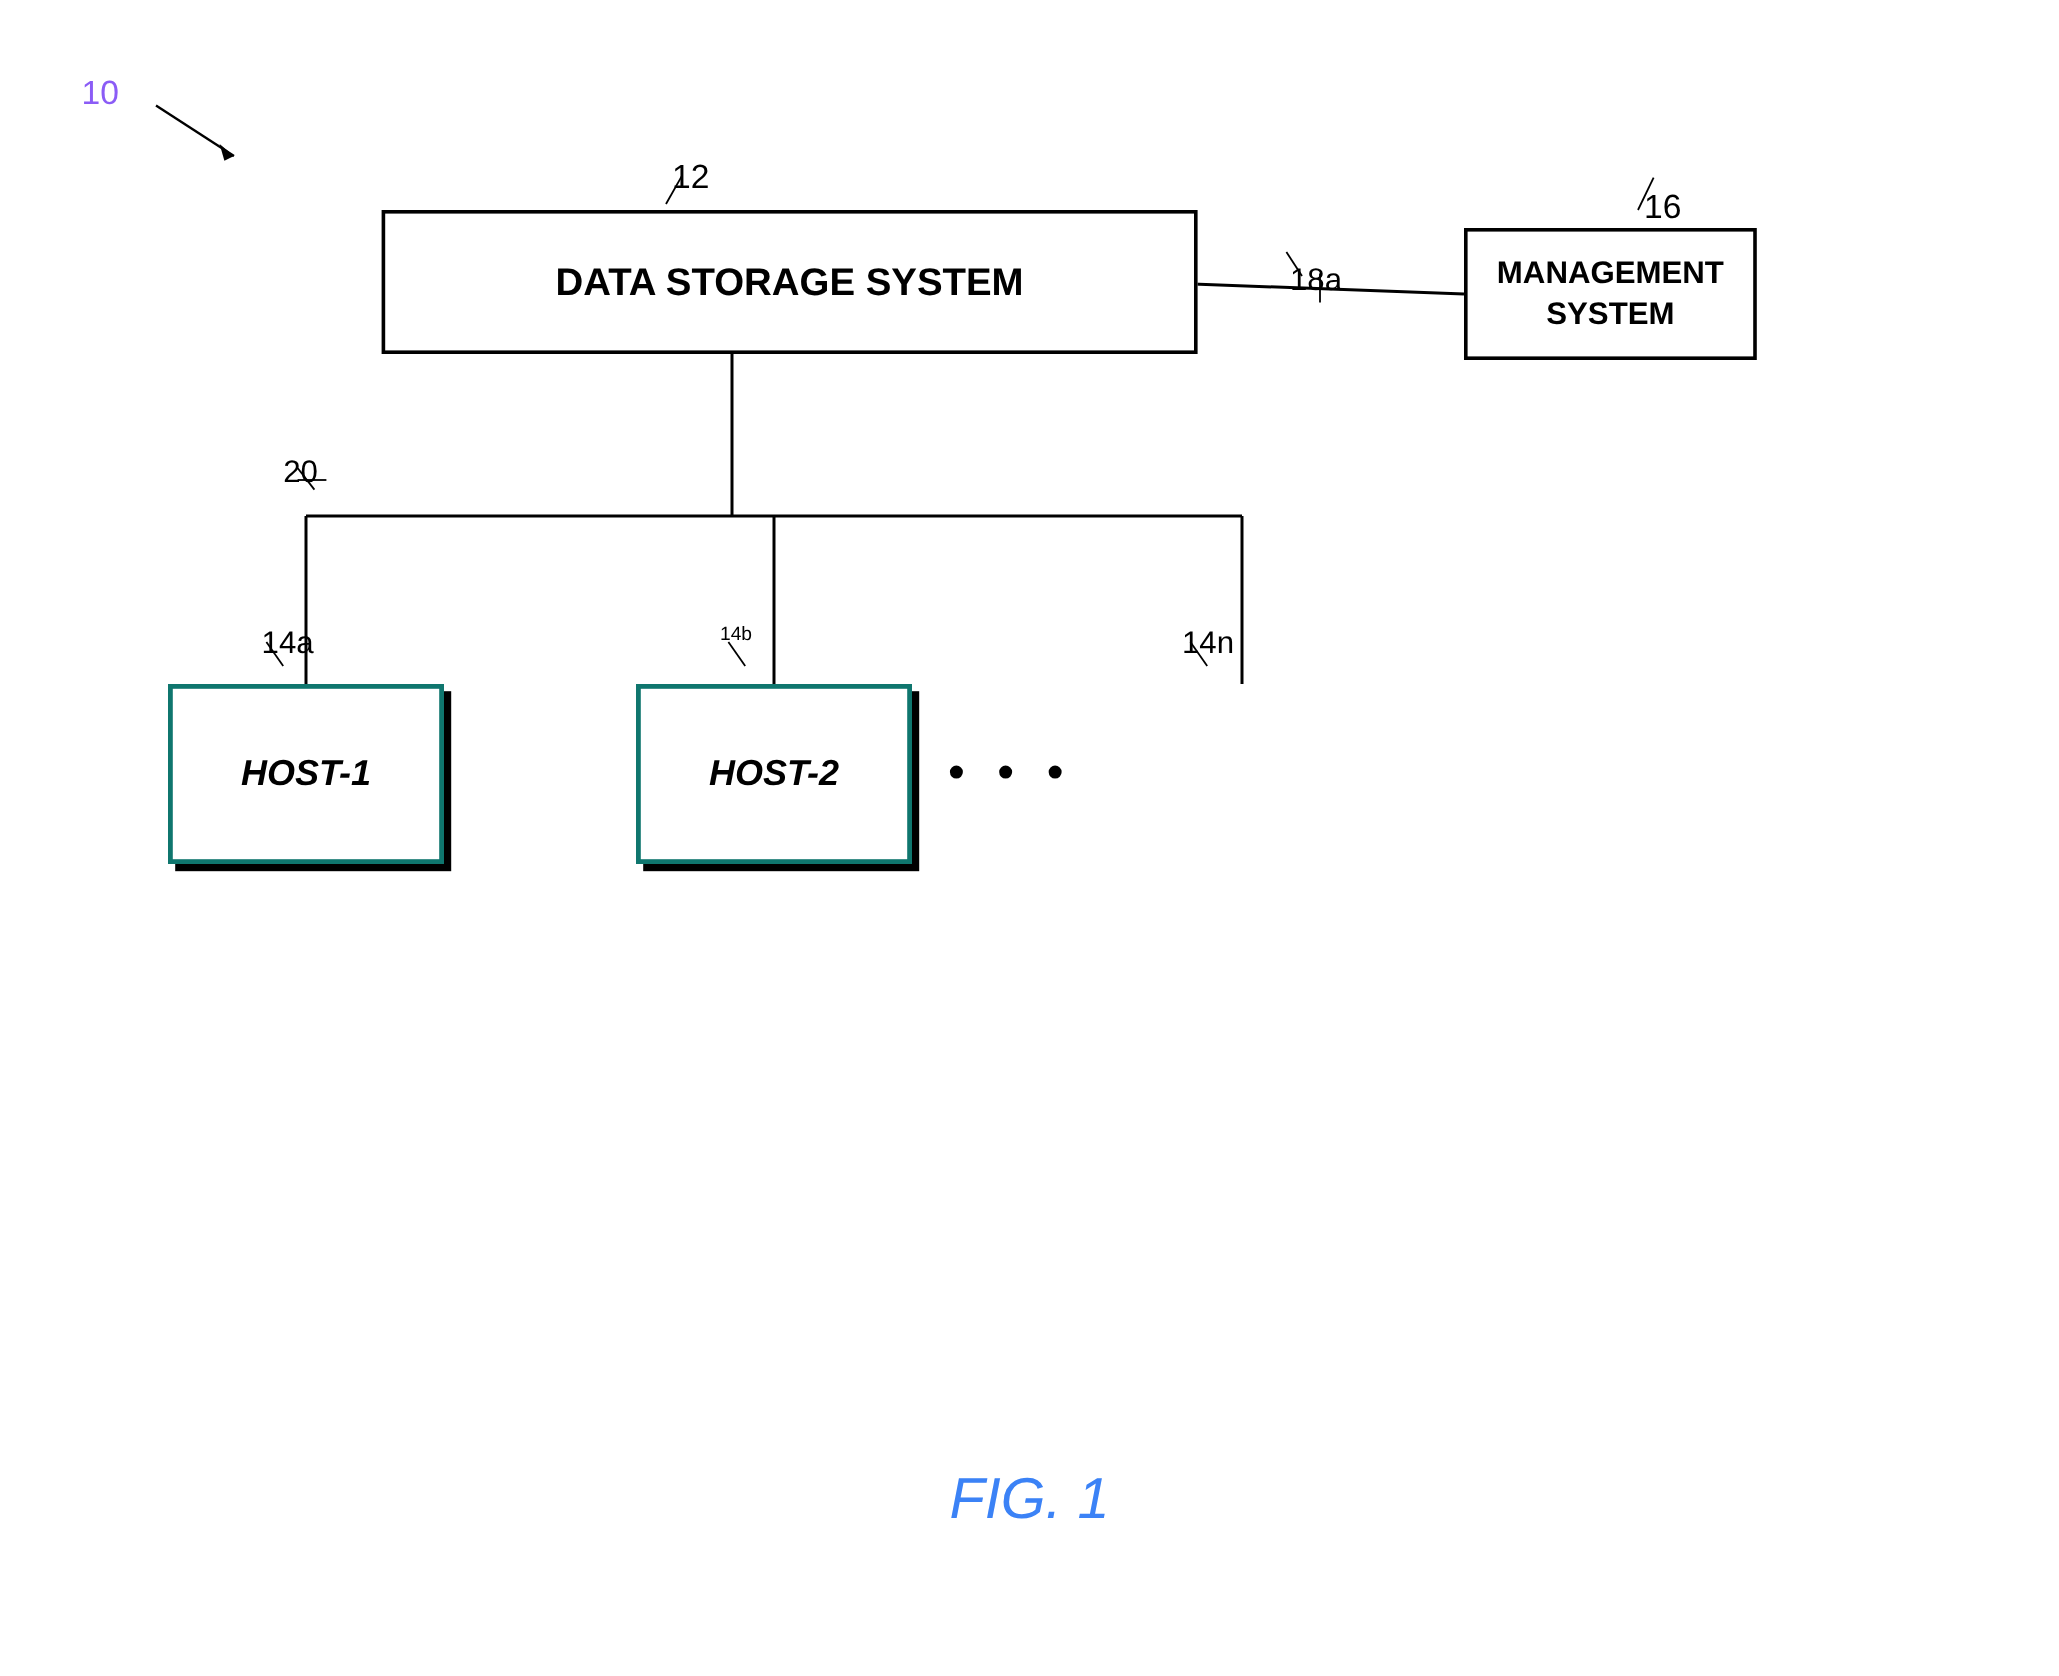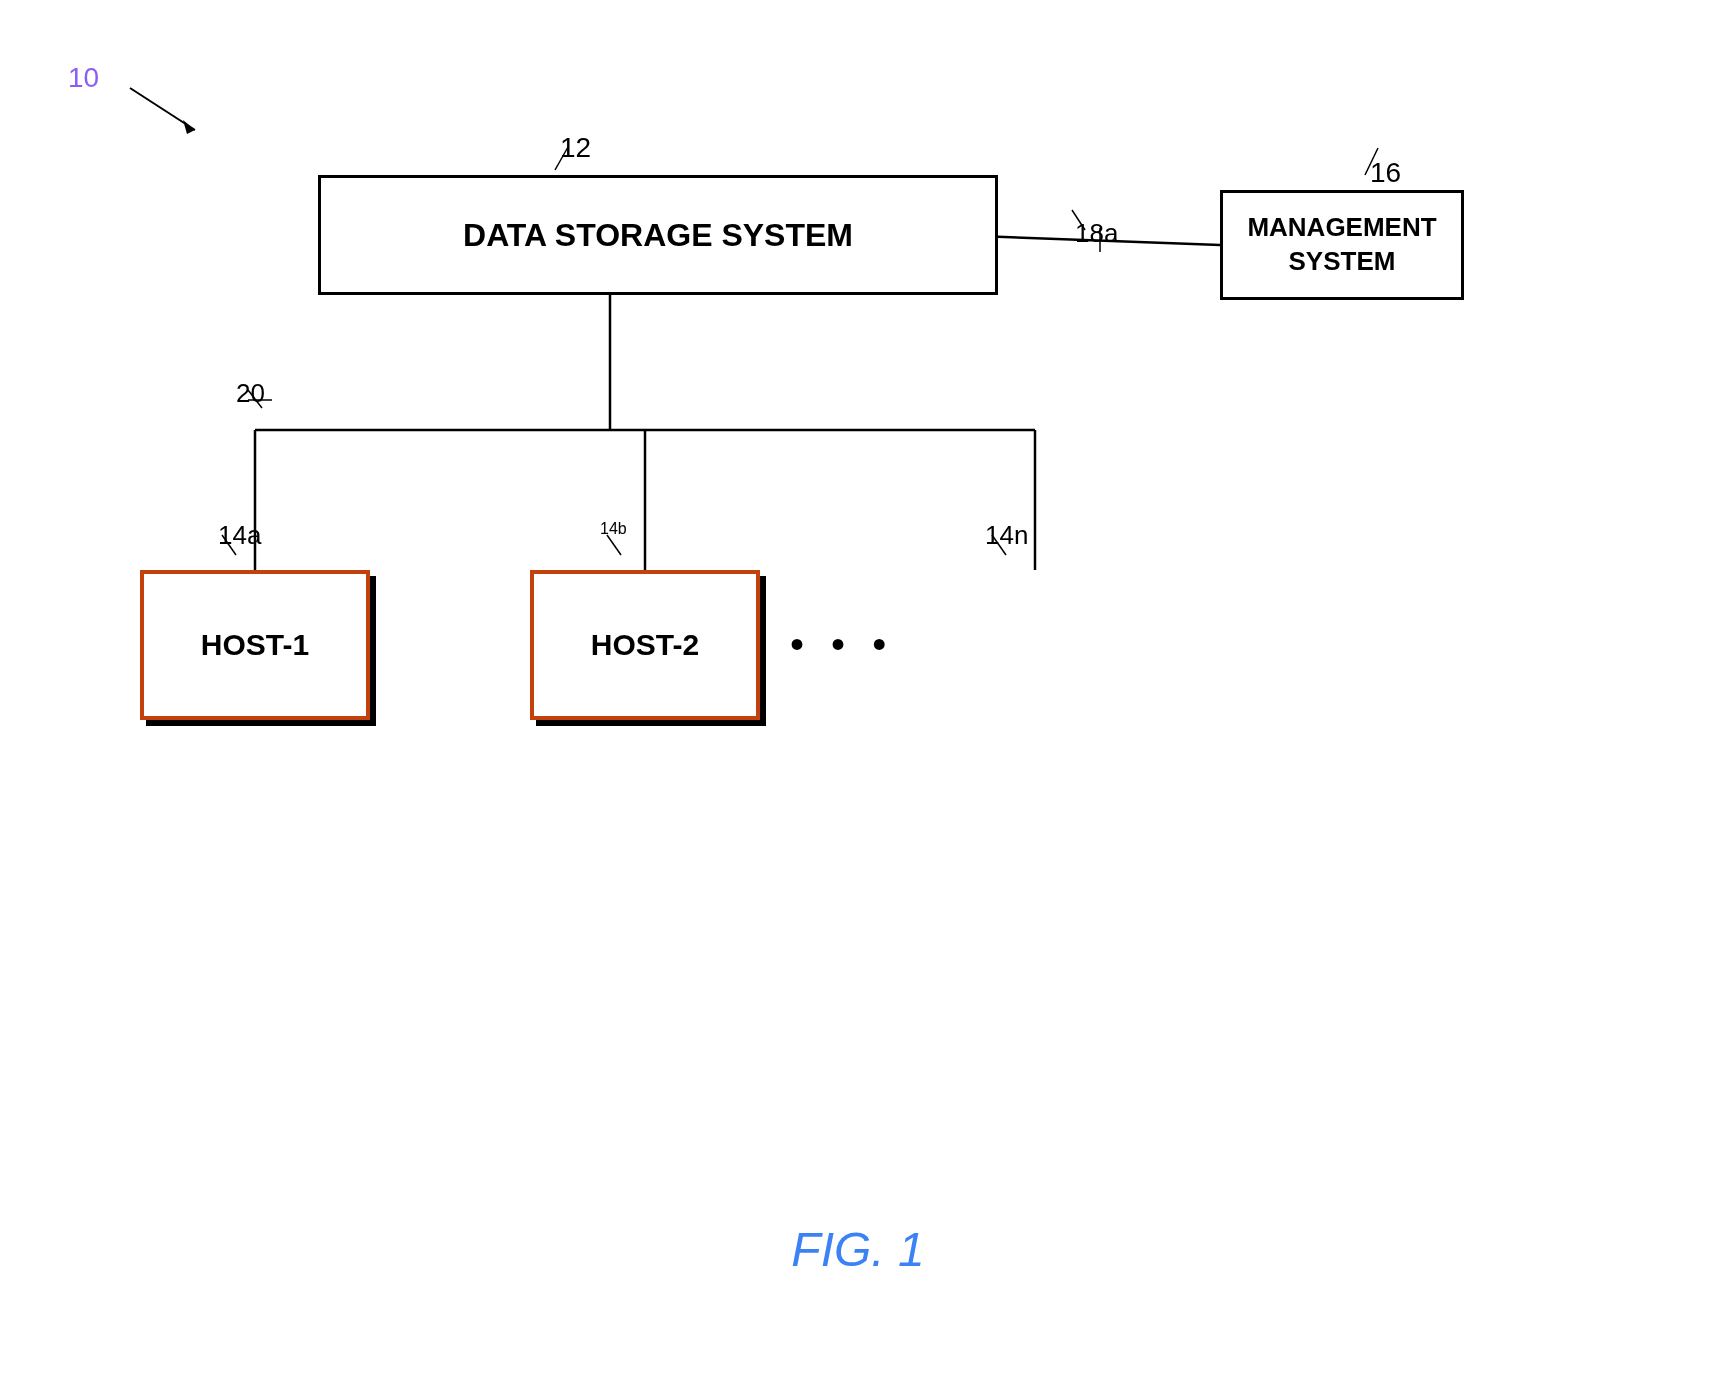--- a/index.html
+++ b/index.html
@@ -110,26 +110,27 @@
       left: 236px;
       font-size: 26px;
       color: #000;
     }
 
     
     .box-host {
       position: absolute;
       width: 230px;
       height: 150px;
-      border: 4px solid #c2410c;
+      border: 4px solid #0f766e;
       display: flex;
       align-items: center;
       justify-content: center;
       background: #fff;
       box-shadow: 6px 6px 0px #000;
+      font-style: italic;
     }
 
     .box-host-label {
       font-size: 30px;
       font-weight: bold;
       color: #000;
     }
 
     .box-host-1 {
       top: 570px;

